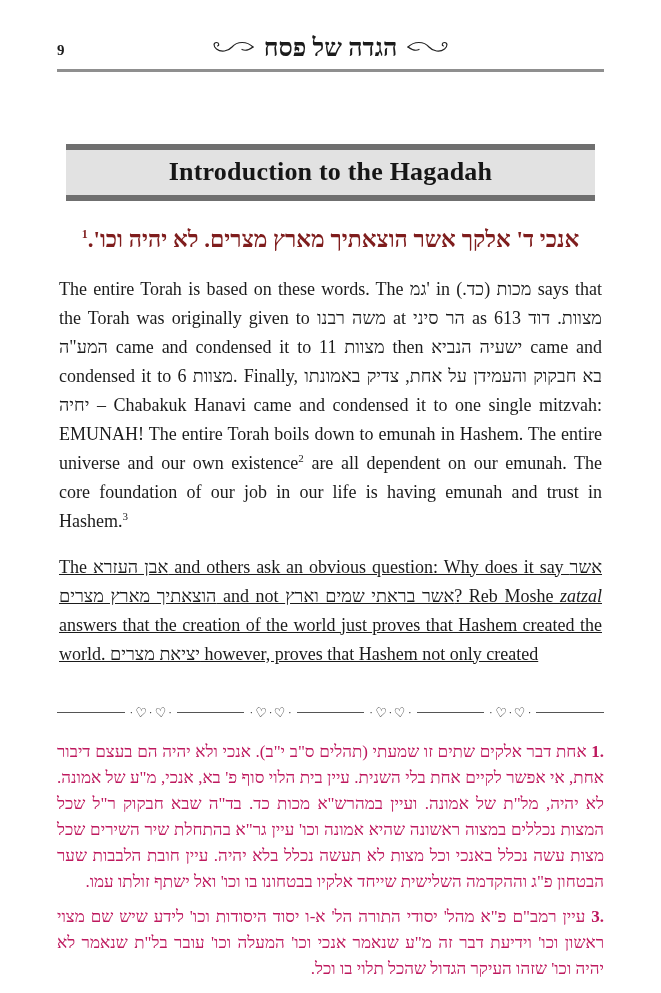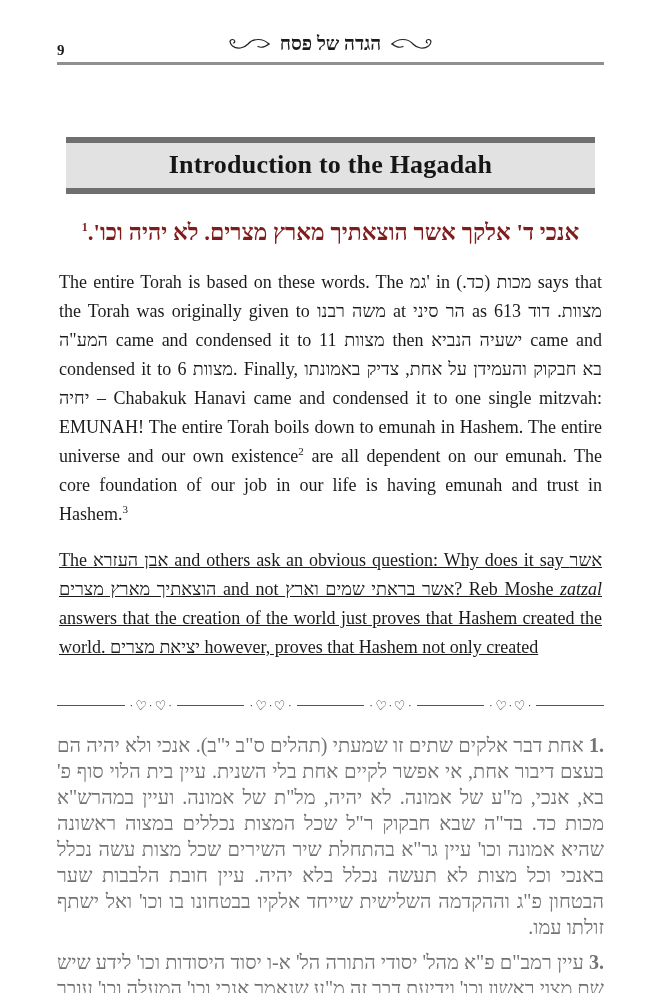--- a/index.html
+++ b/index.html
@@ -6,21 +6,21 @@
   .page{
     width:661px;height:993px;position:relative;overflow:hidden;background:#fff;
     font-family:"Liberation Serif","DejaVu Serif","DejaVu Sans",serif;
     color:#1b1b1b;margin:0 auto;
   }
   .content{margin:0 57px;}
   
   .header{position:relative;padding-top:34px;}
   .pagenum{position:absolute;left:57px;top:42px;font-weight:bold;font-size:15px;}
   .htitle{display:flex;justify-content:center;align-items:center;gap:9px;
-          font-size:19px;font-weight:bold;line-height:1.1;}
+          font-size:25px;font-weight:bold;line-height:1.1;}
   .horn{display:inline-block;}
   .horn svg{display:block;}
   .horn.mirror svg{transform:scaleX(-1);}
   .hrule{margin:7px 57px 0;height:3px;background:#8f8f8f;}
   
   .titlebox{margin:72px auto 0;width:529px;}
   .titlebox .bar{height:6px;background:#6f6f6f;}
   .titlebox .mid{background:#e2e2e2;text-align:center;padding:7px 4px 8px;}
   .titlebox .mid .t{font-size:26px;font-weight:bold;color:#161616;letter-spacing:.2px;}
   
@@ -37,22 +37,22 @@
   .divider{margin:37px 0 0;display:flex;align-items:center;}
   .dline{flex:1;height:1px;background:#555;}
   .orn{display:inline-flex;align-items:center;gap:2px;padding:0 5px;color:#222;}
   .orn .d{font-style:normal;font-size:11px;line-height:1;}
   .orn .h{font-style:normal;display:inline-block;font-size:13px;line-height:1;
           font-family:"DejaVu Sans",sans-serif;}
   .orn .hl{transform:rotate(8deg);}
   .orn .hr{transform:scaleX(-1) rotate(8deg);}
   
   .footnotes{margin-top:20px;}
-  .fn{direction:rtl;text-align:justify;font-size:20px;line-height:26px;margin:0 0 9px 0;
-      color:#737373;}
+  .fn{direction:rtl;text-align:justify;font-size:17px;line-height:26px;margin:0 0 9px 0;
+      color:#be185d;}
   .fn .fn-num{font-weight:bold;unicode-bidi:isolate;direction:ltr;}
 </style>
 </head>
 <body>
 
 <div class="page">
 
   <div class="header">
     <div class="pagenum">9</div>
     <div class="htitle">

